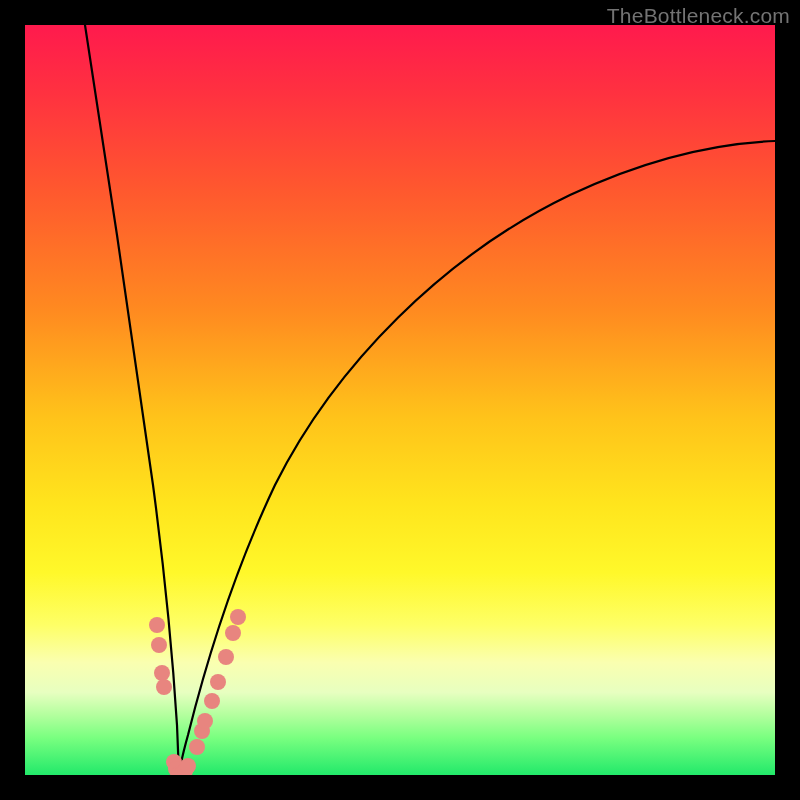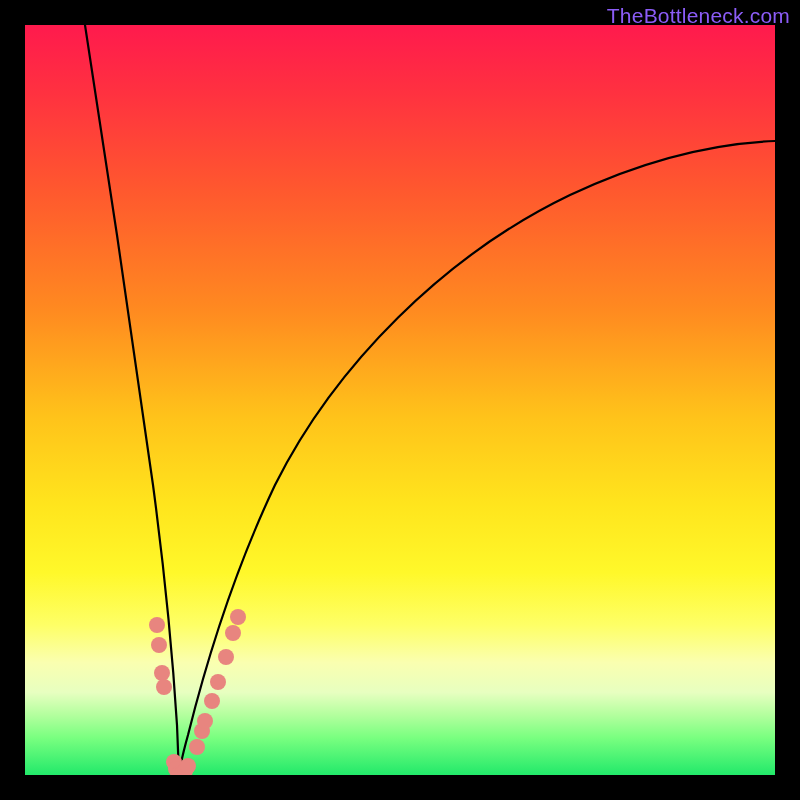--- a/index.html
+++ b/index.html
@@ -45,21 +45,21 @@
     position: absolute;
     left: 0;
     top: 0;
     width: 750px;
     height: 750px;
   }
   .watermark {
     position: absolute;
     top: 4px;
     right: 10px;
-    color: #8b5cf6;
+    color: #737373;
     font-size: 21px;
     letter-spacing: 0.2px;
     font-weight: 400;
   }
 </style>
 </head>
 <body>
 
 <div class="frame">
   <div class="plot">

